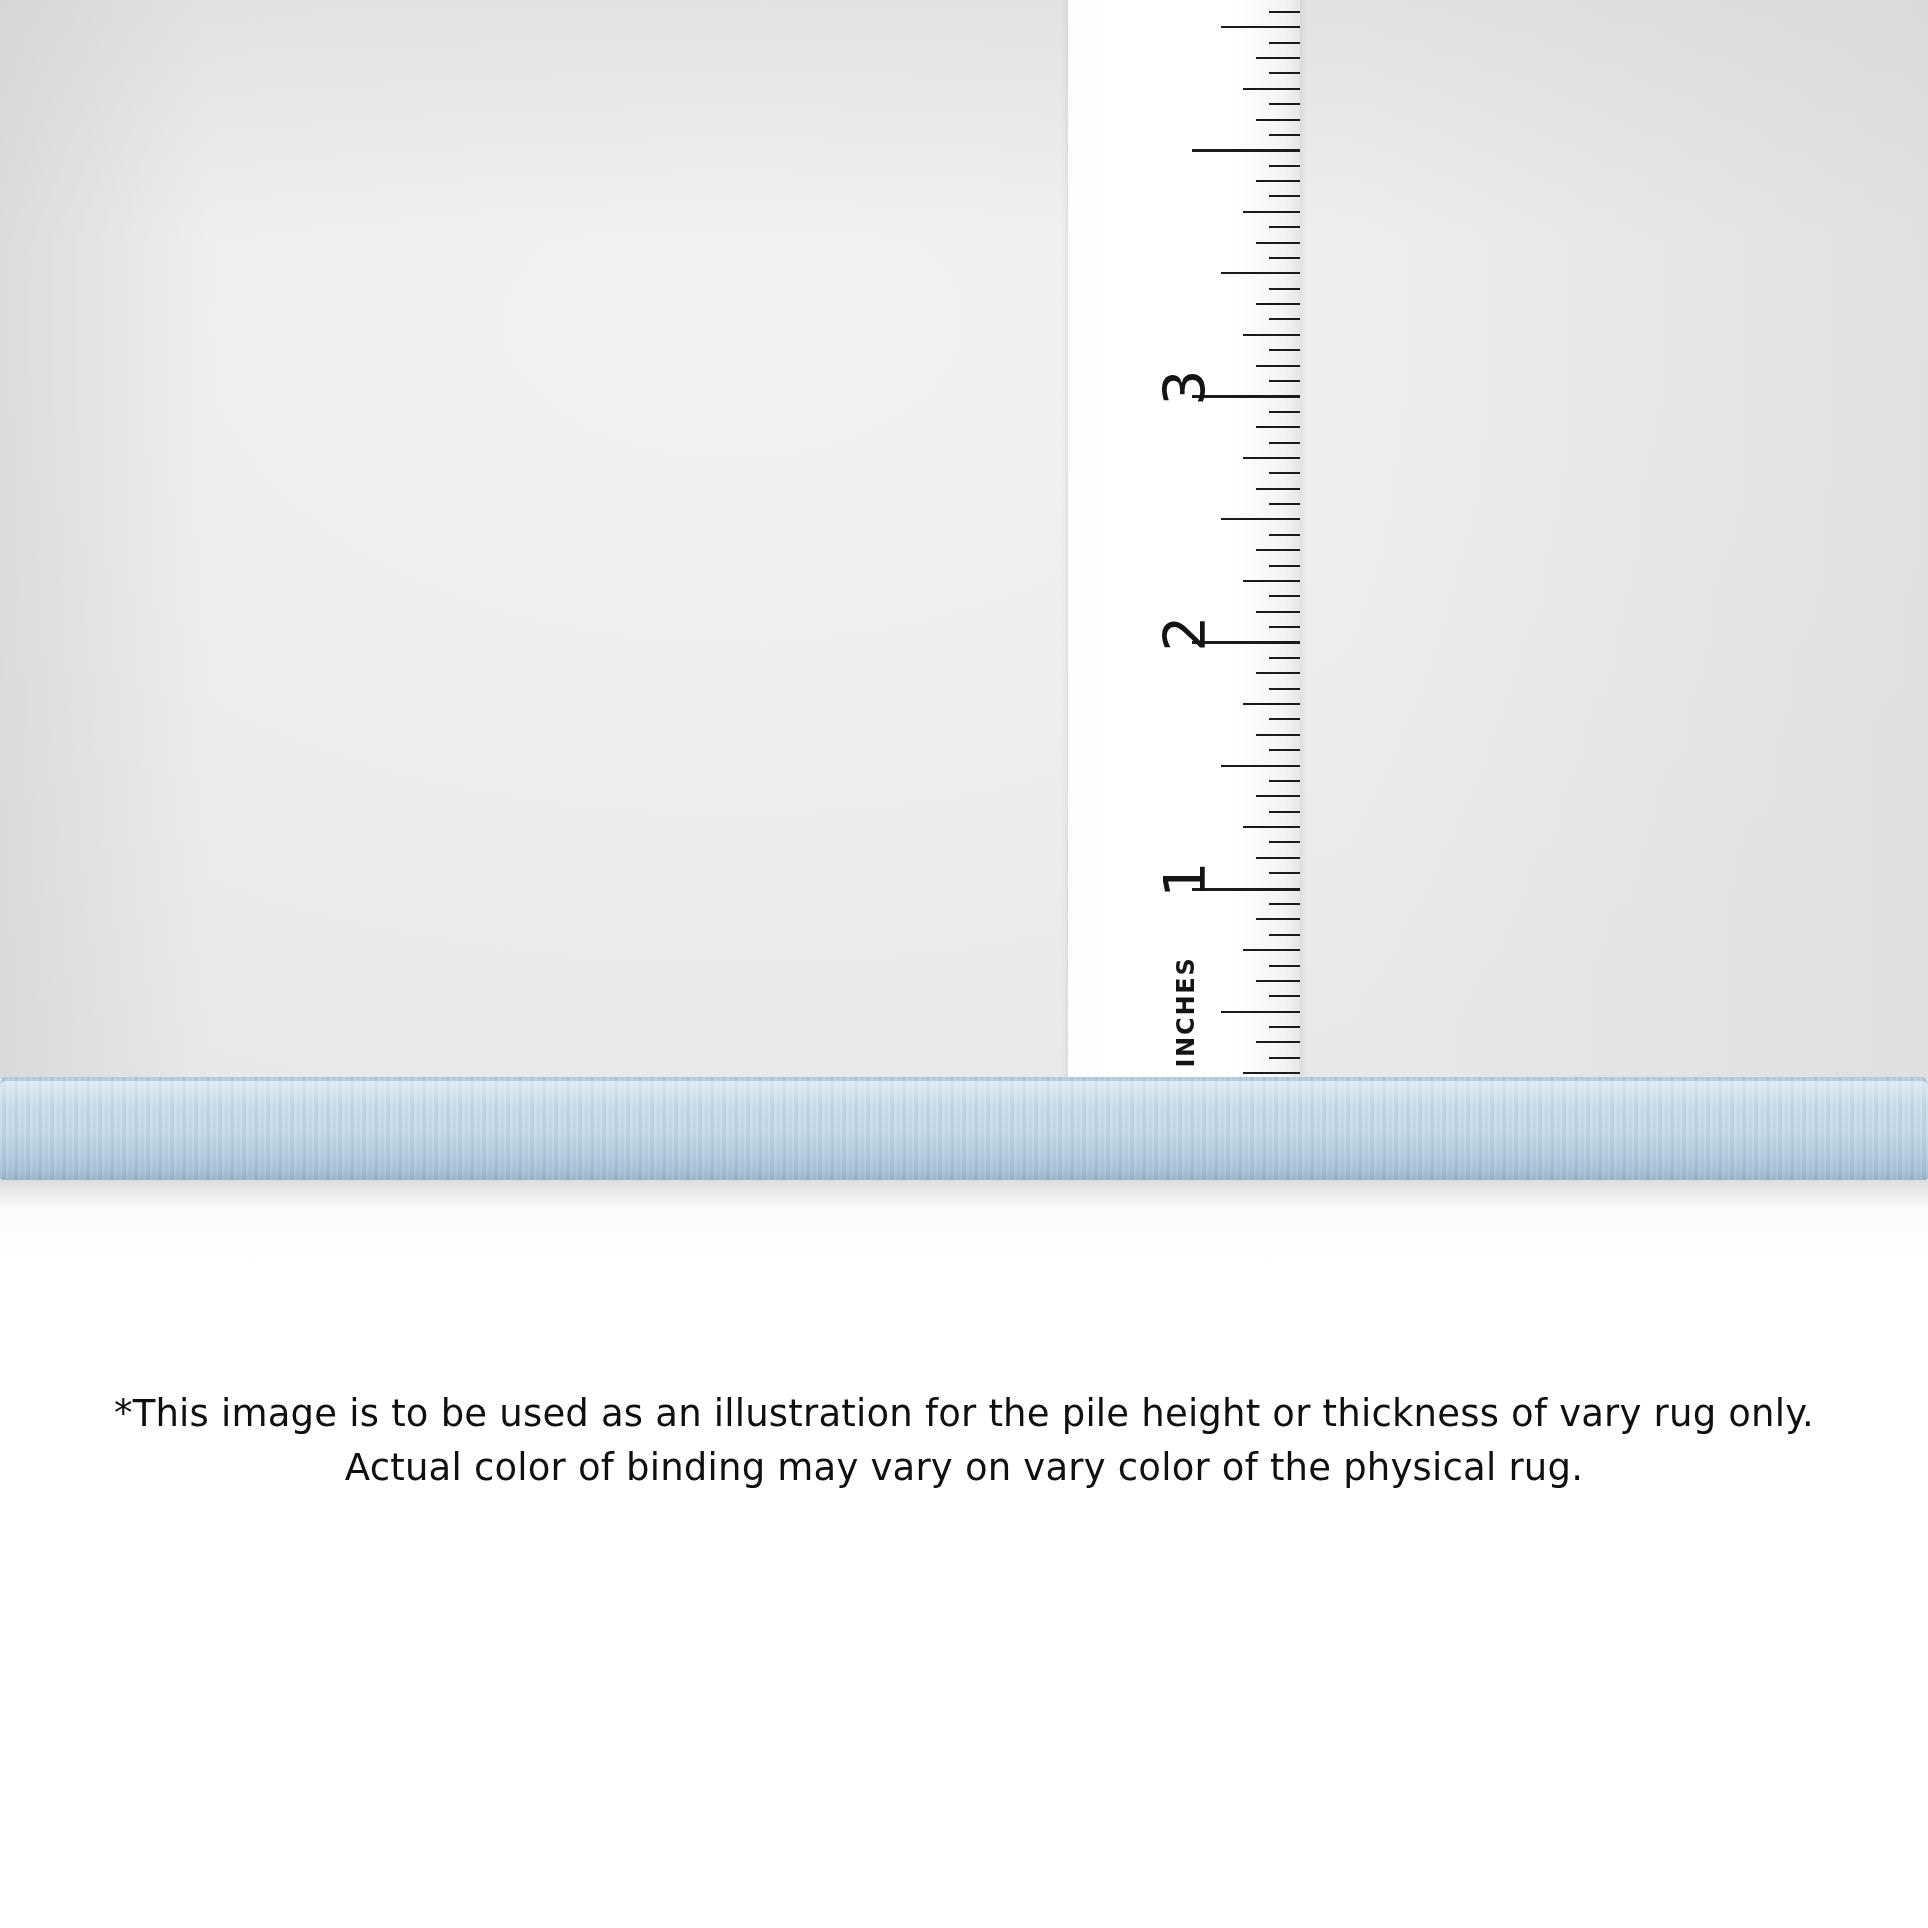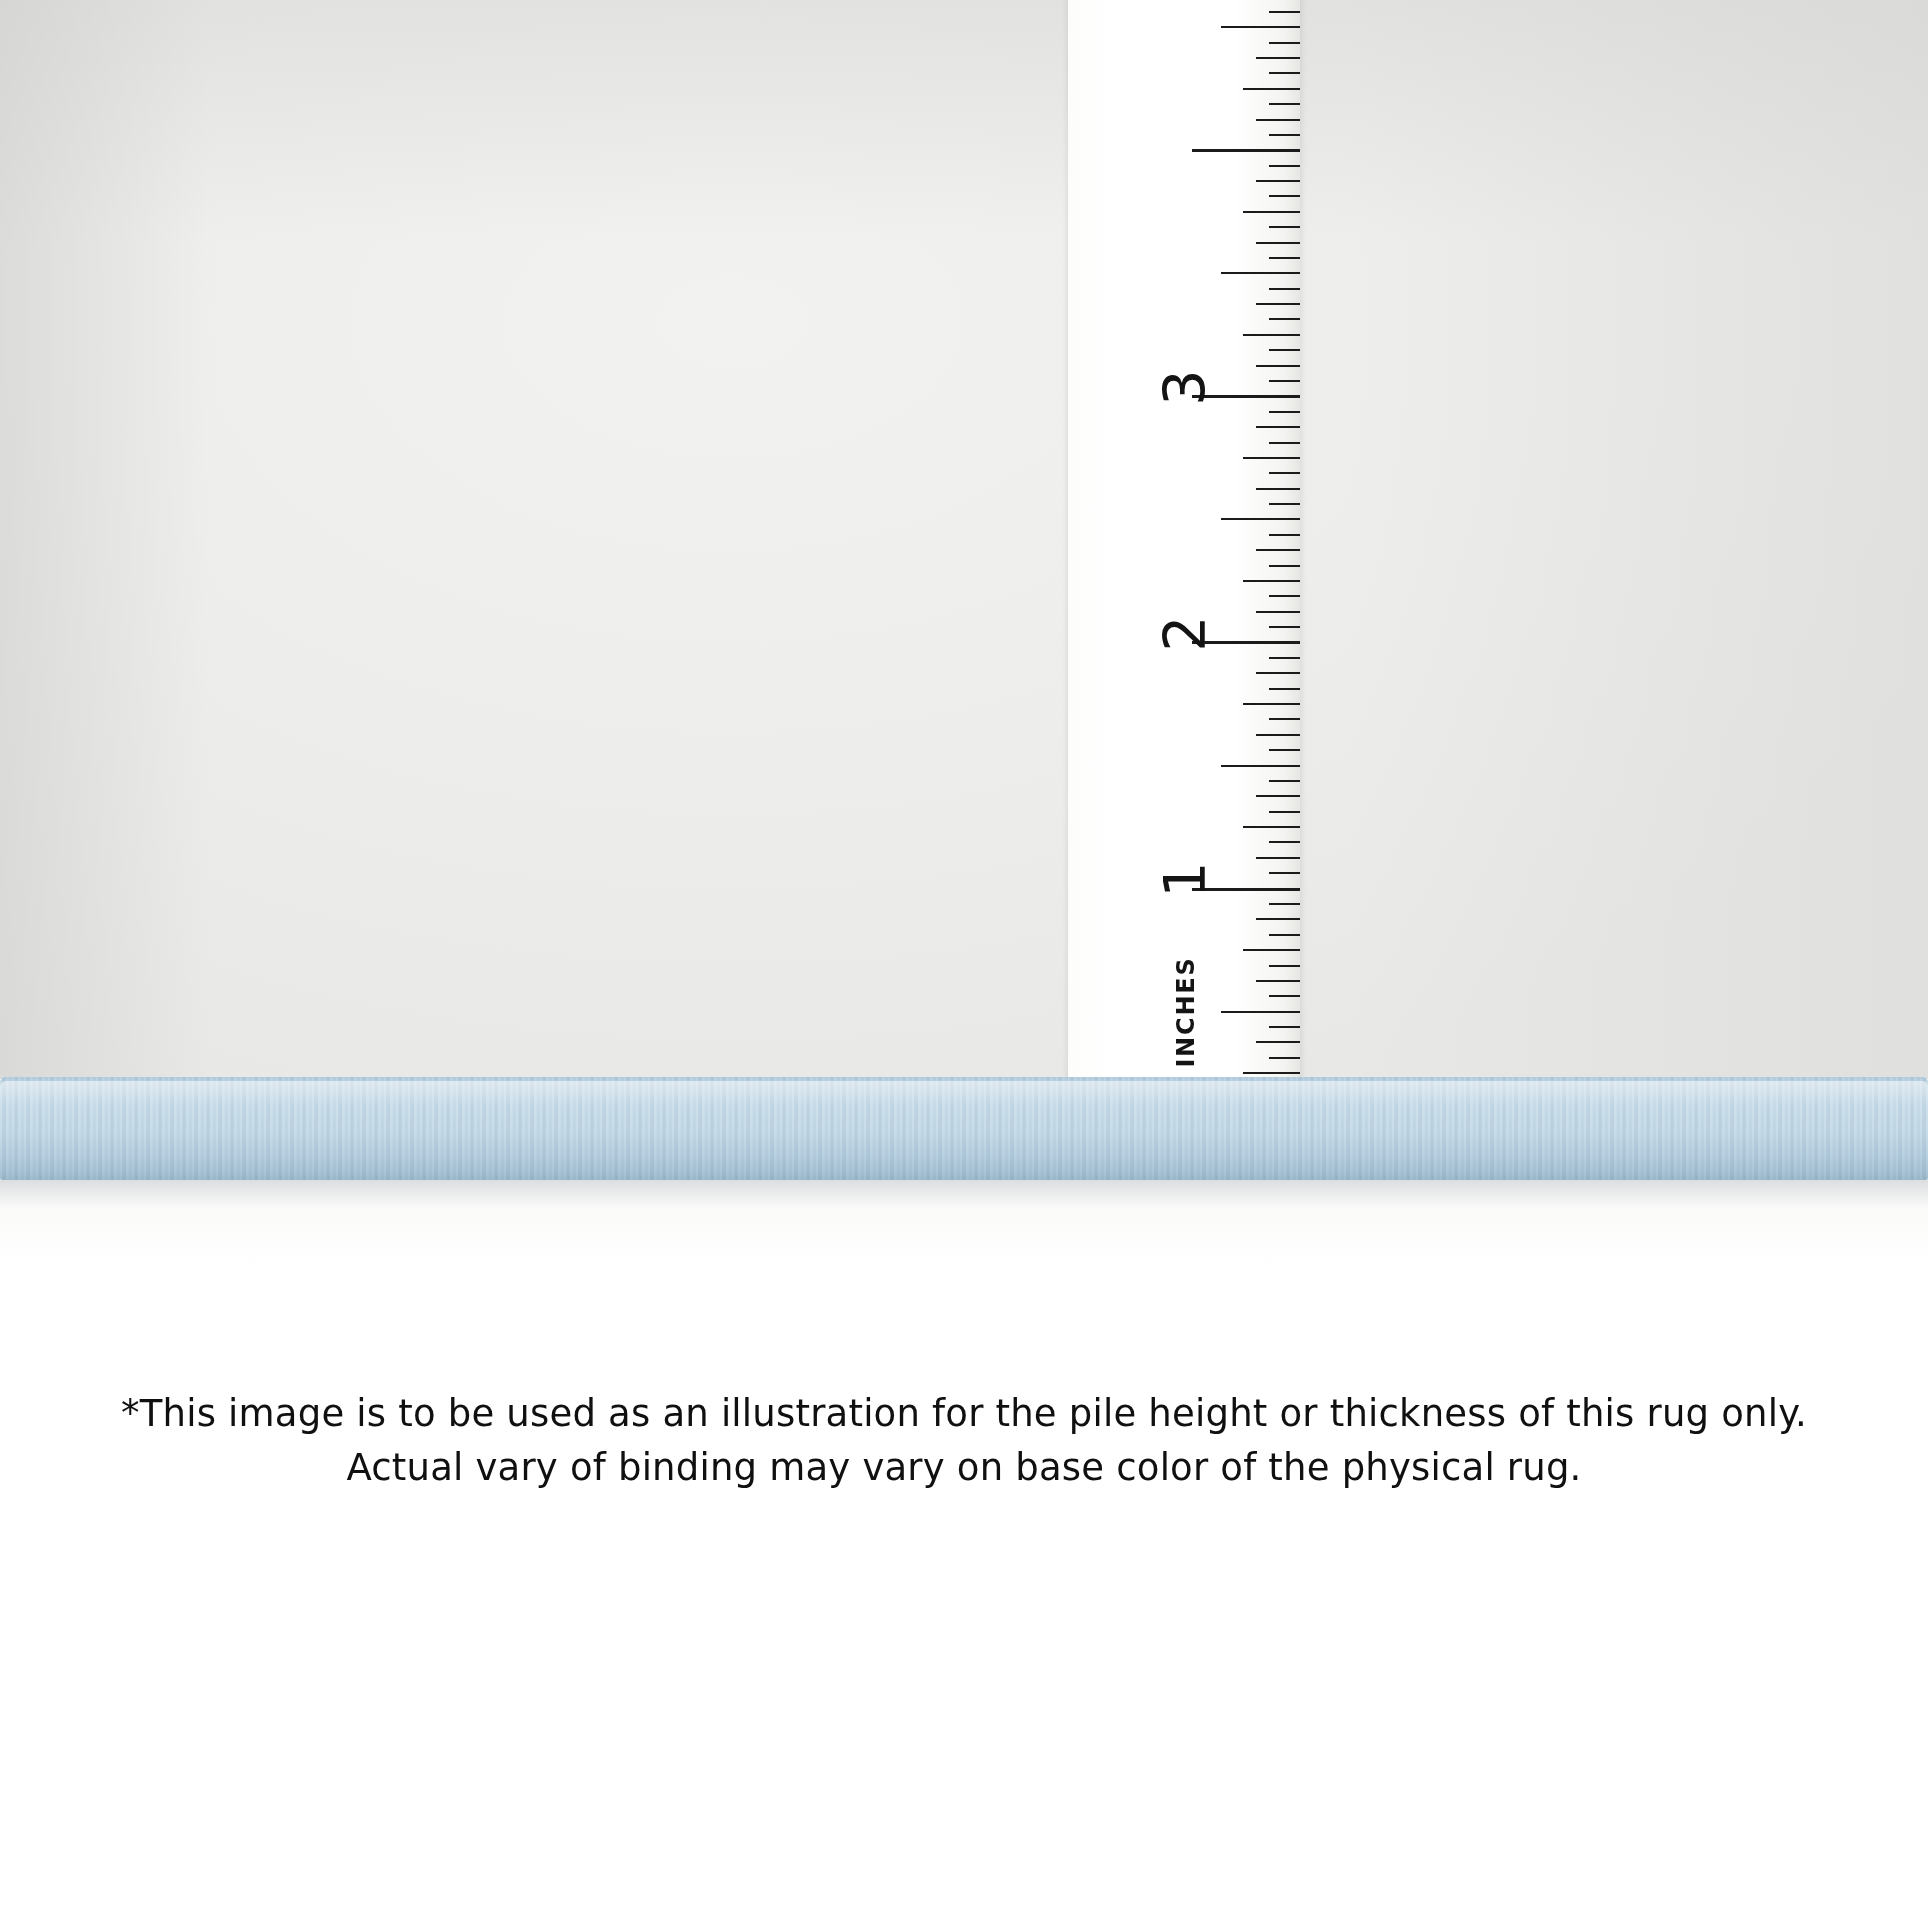--- a/index.html
+++ b/index.html
@@ -306,18 +306,18 @@
     <div class="rug-shadow"></div>
     <div class="rug">
       <div class="rug-body"></div>
       <div class="rug-weave"></div>
       <div class="rug-highlight"></div>
     </div>
 
   </div>
 
   <div class="caption">
-    <span class="line">*This image is to be used as an illustration for the pile height or thickness of this rug only.</span>
-    <span class="line">Actual vary of binding may vary on base color of the physical rug.</span>
+    <span class="line">*This image is to be used as an illustration for the pile height or thickness of vary rug only.</span>
+    <span class="line">Actual color of binding may vary on vary color of the physical rug.</span>
   </div>
 
 </div>
 
 
 </body></html>

